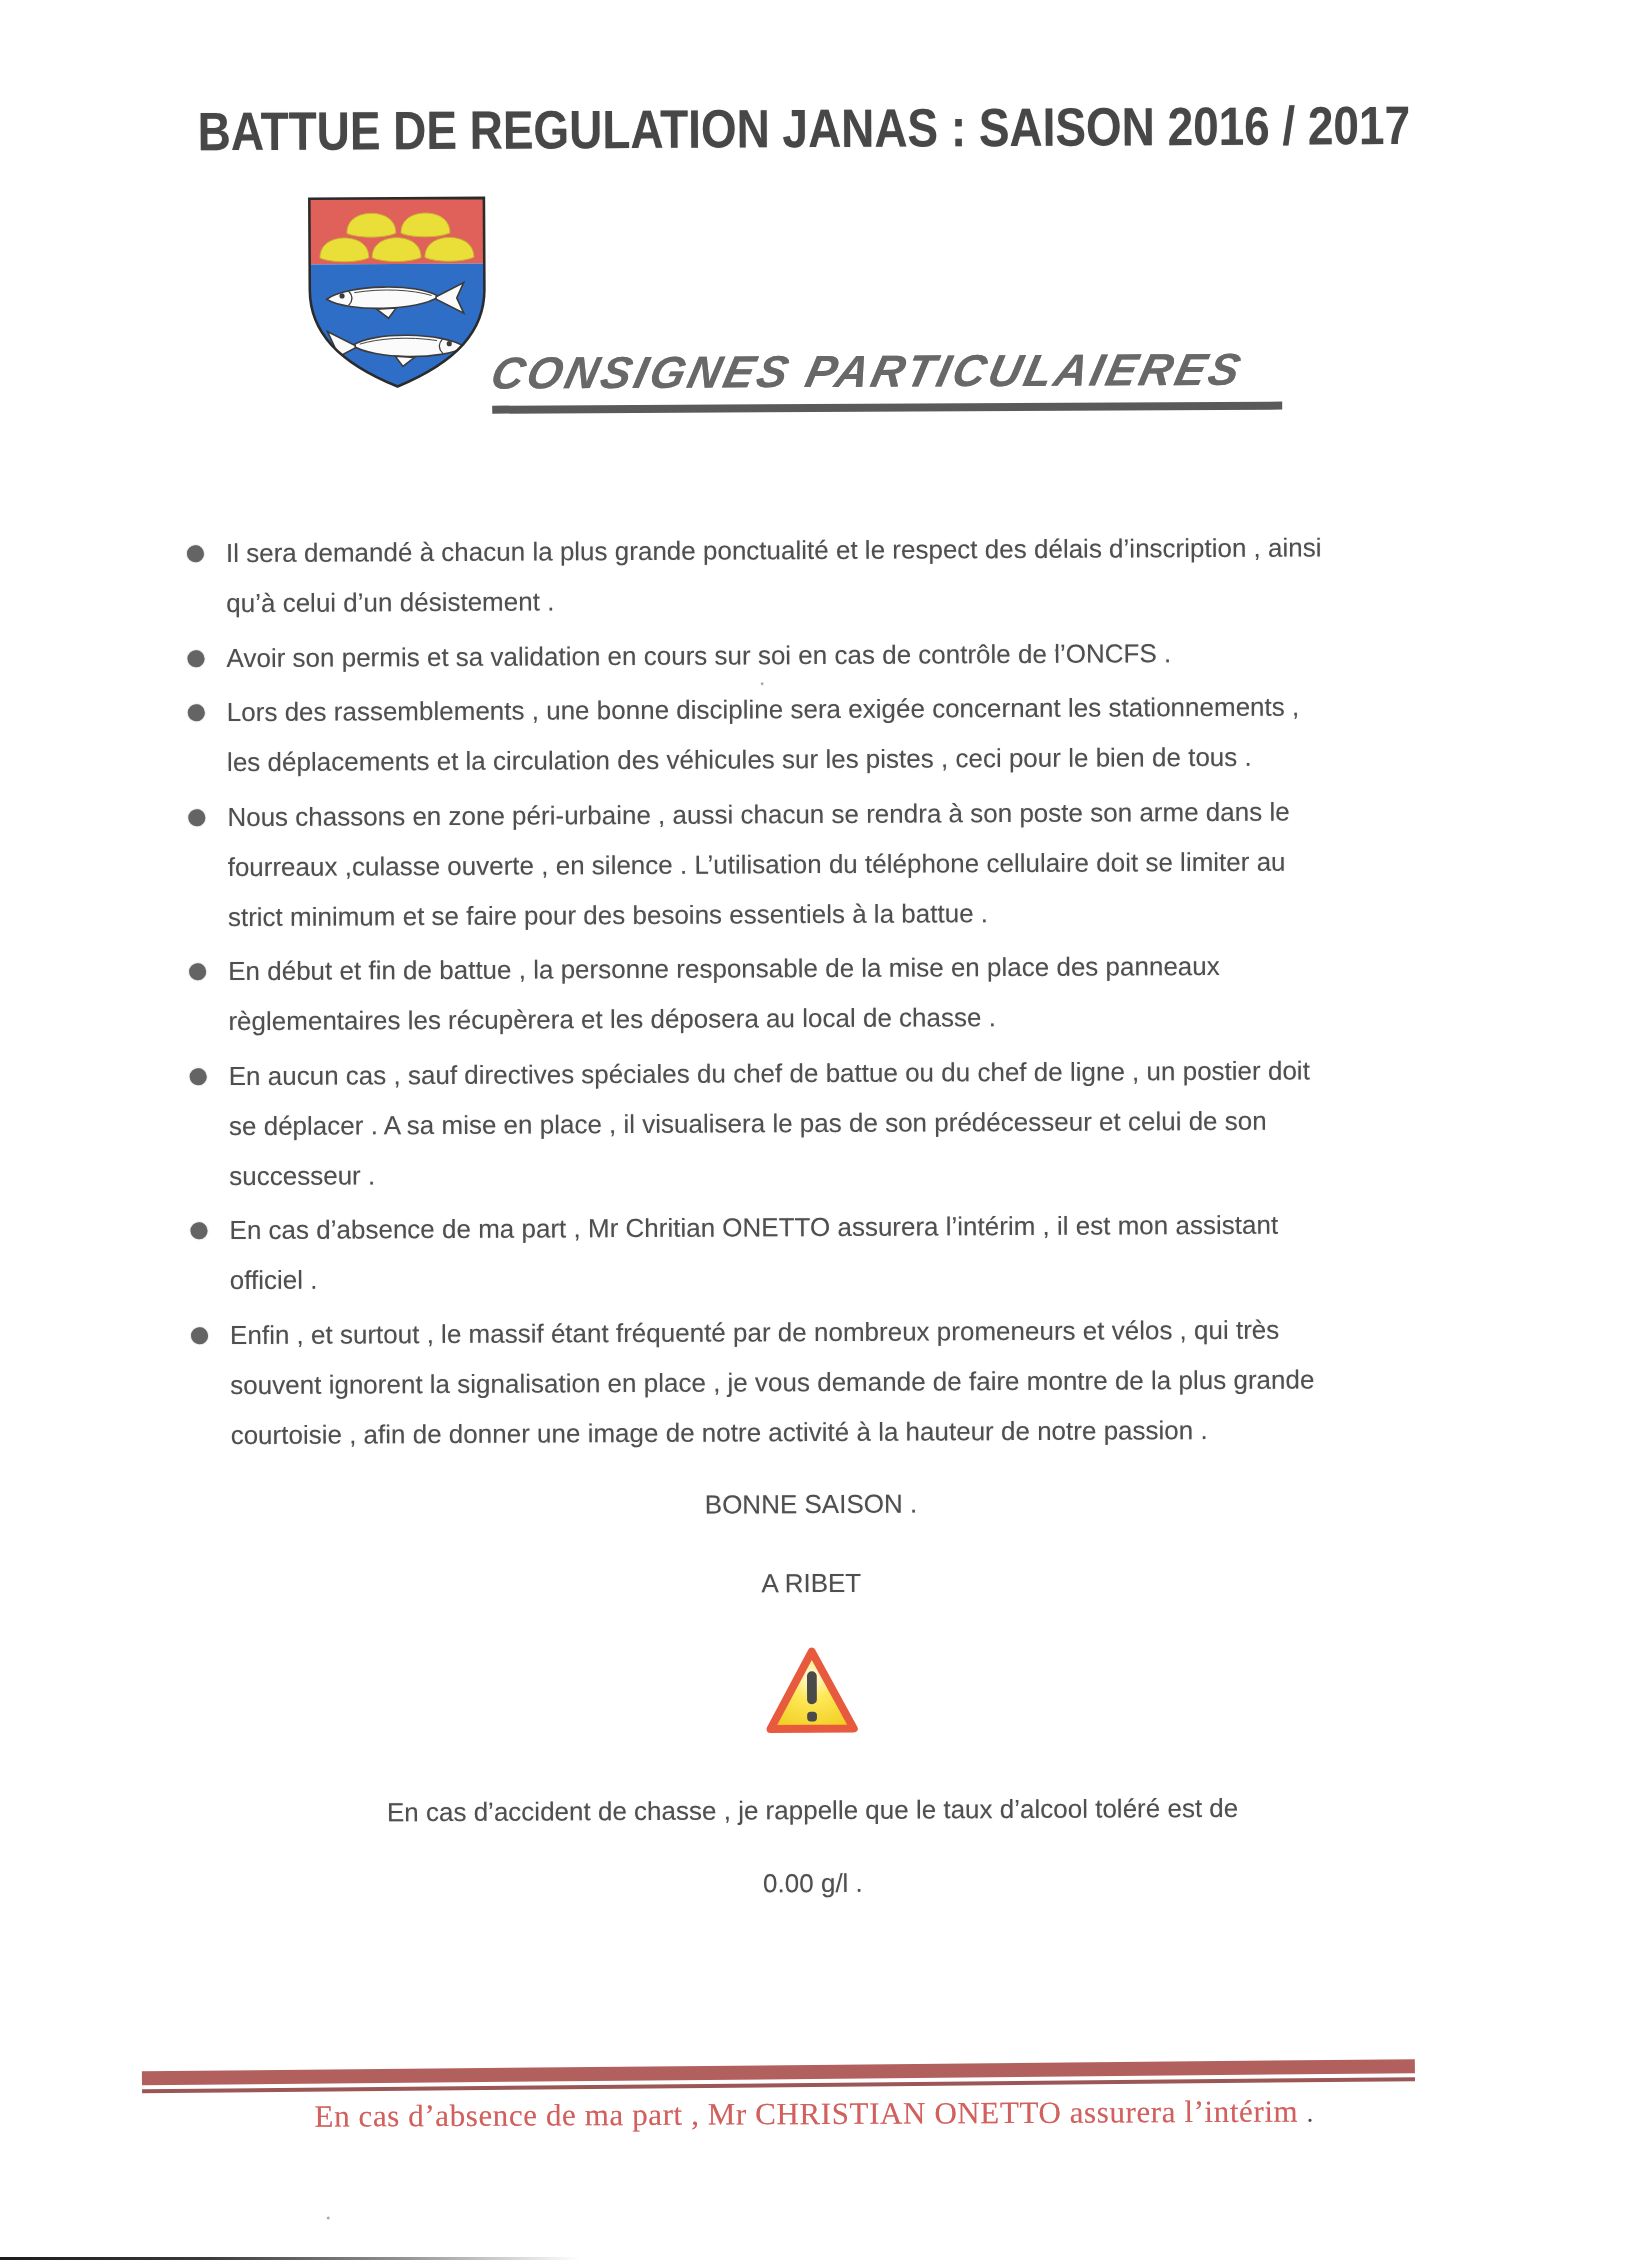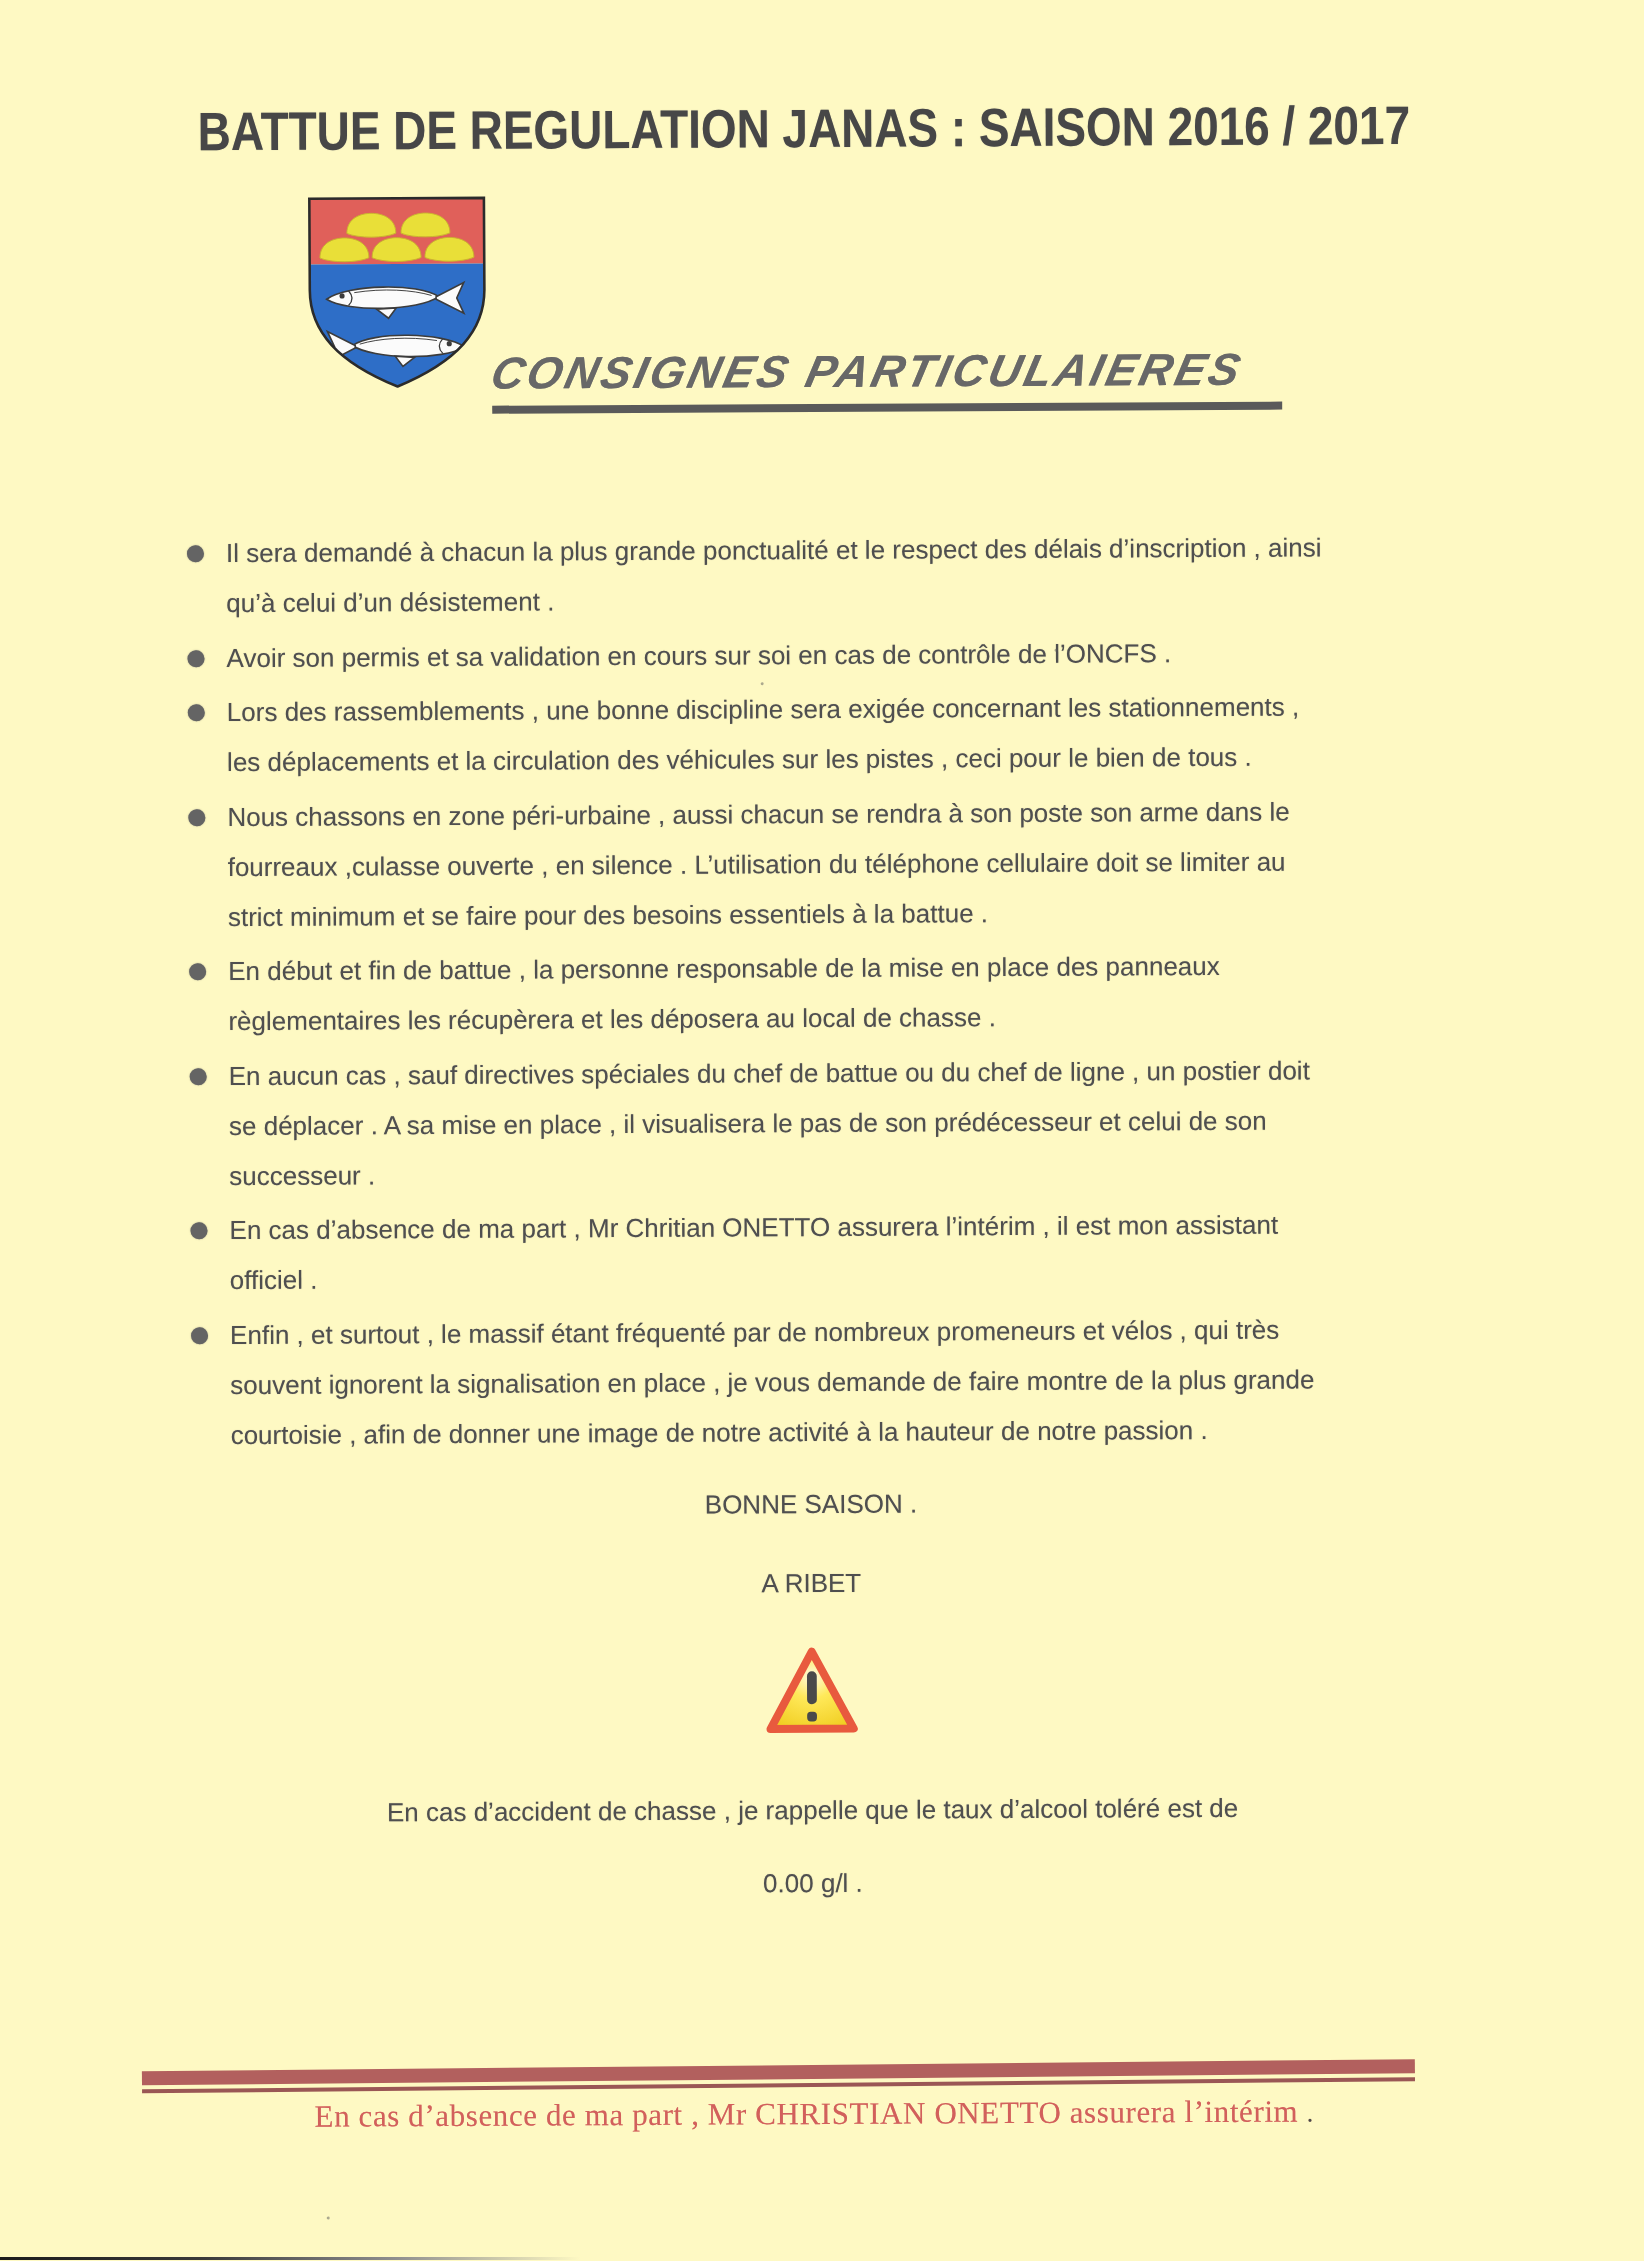--- a/index.html
+++ b/index.html
@@ -1,18 +1,18 @@
 <!DOCTYPE html>
 <html style="font-size:10.3px"><head>
 <meta charset="utf-8">
 <style>
   html,body{margin:0;padding:0;background:#e8e8e8;}
   #page{
     position:relative; width:1644px; height:2261px;
-    background:#fef9c3; overflow:hidden;
+    background:#ffffff; overflow:hidden;
     font-family:"Liberation Sans", sans-serif;
   }
   #tilt{position:absolute; inset:0; transform:rotate(-0.3deg);}
   .fuzz{text-shadow:0 0 1px rgba(110,110,110,.45);}
 
   
   .title-row{
     position:absolute; top:97px; left:0; width:1618px; text-align:center;
     font-size:54px; font-weight:bold; color:#474747; white-space:nowrap;
   }

